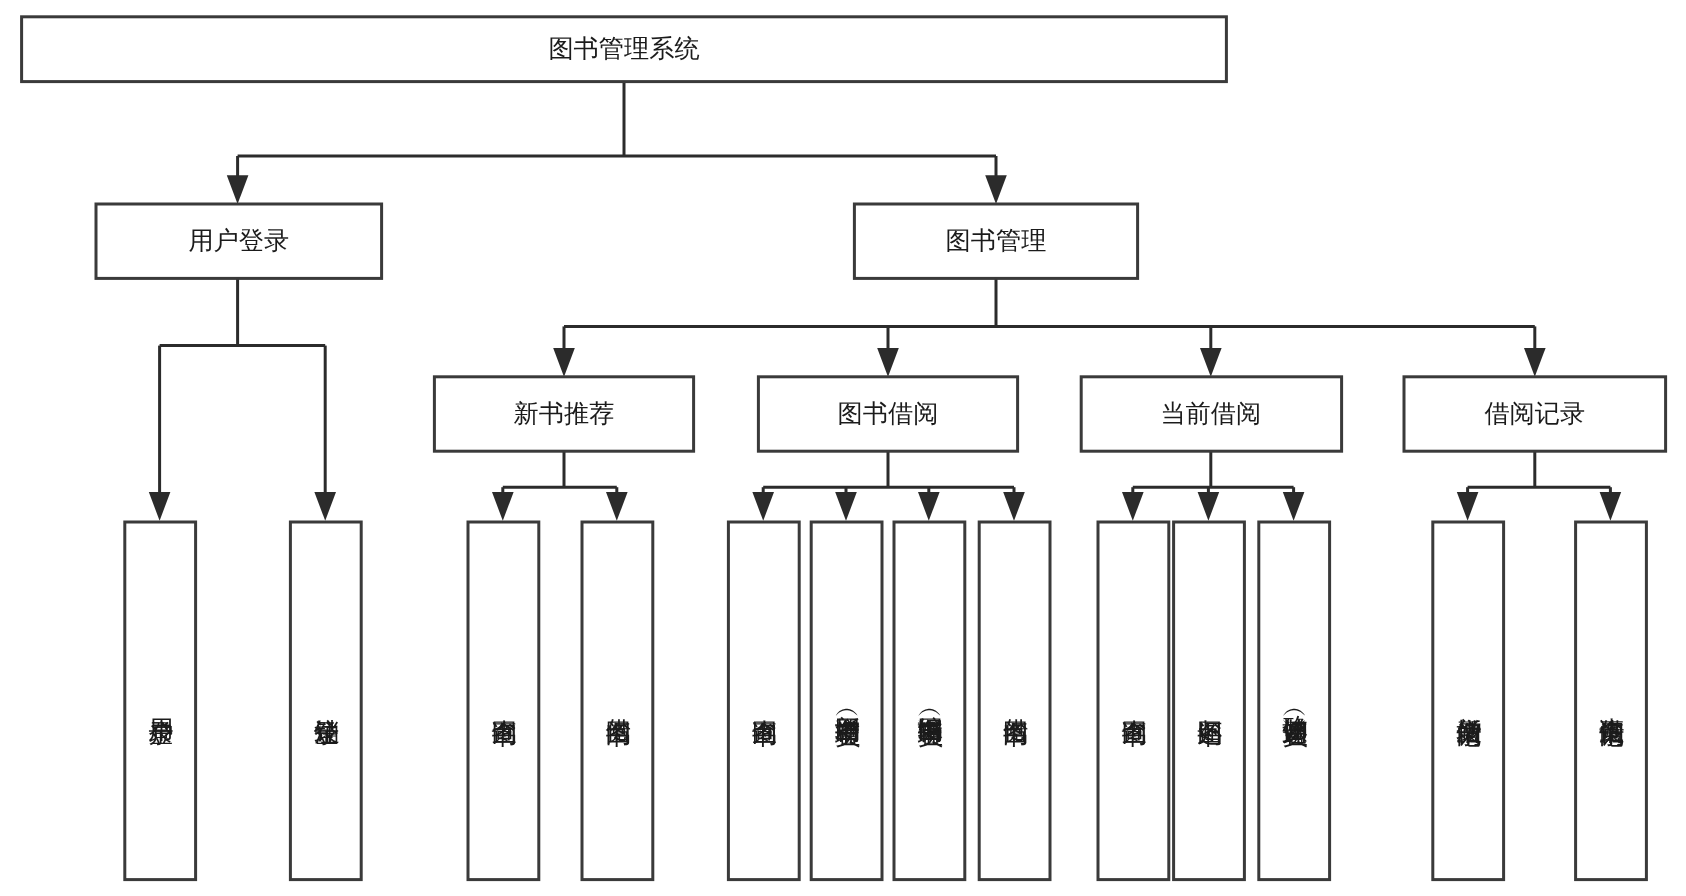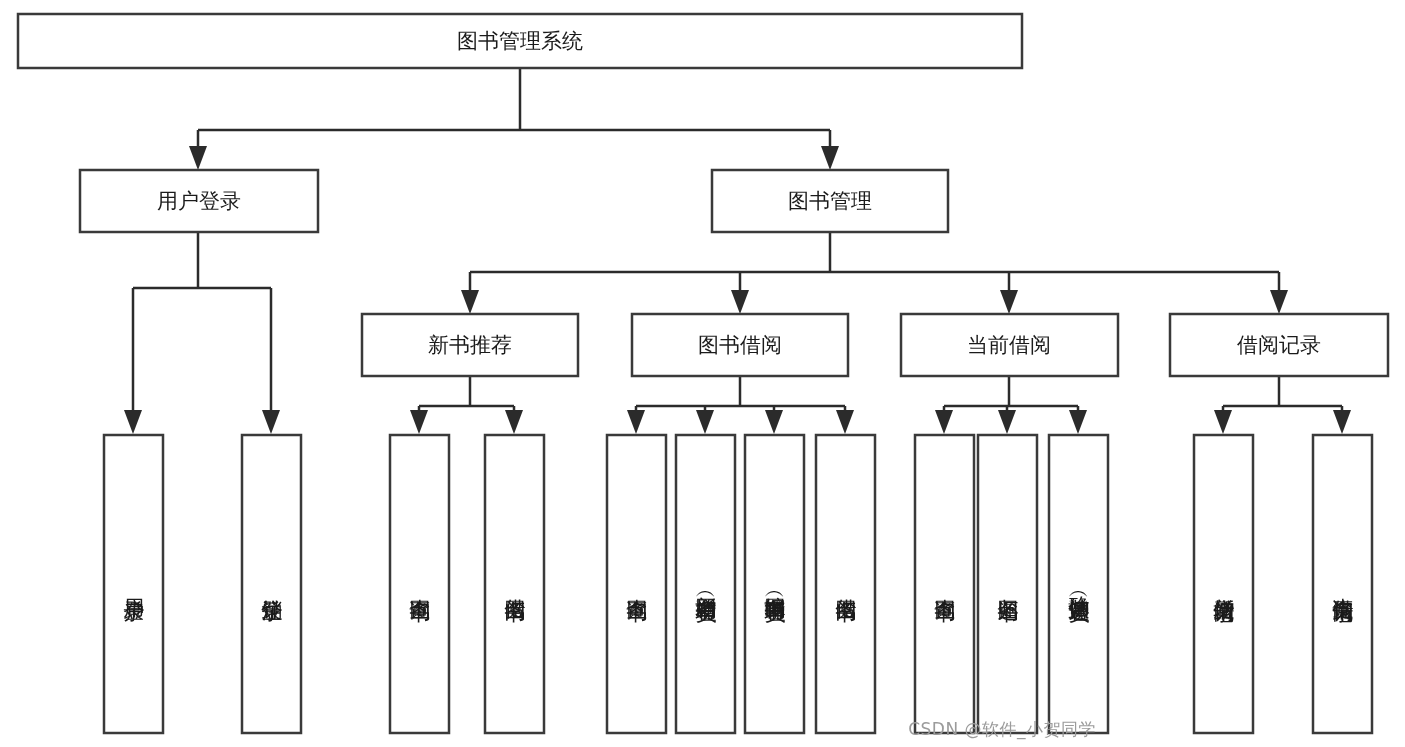--- a/index.html
+++ b/index.html
@@ -11,20 +11,21 @@
     width: 1405px;
     height: 747px;
     font-family: "DejaVu Sans", "Liberation Sans", sans-serif;
     overflow: hidden;
   }
   #diagram-root {
     position: relative;
     width: 1110px;
     height: 747px;
     background: #ffffff;
+    padding-left: 32px;
   }
   svg#flow-svg {
     position: absolute;
     left: 0;
     top: 0;
     width: 1405px;
     height: 747px;
   }
   .node-box {
     fill: #ffffff;
@@ -233,15 +234,14 @@
       <rect class="node-box" x="1194" y="435" width="59" height="298"></rect>
       <text class="node-label vert" x="1223" y="584">新增借阅记录</text>
     </g>
     <g>
       <rect class="node-box" x="1313" y="435" width="59" height="298"></rect>
       <text class="node-label vert" x="1342" y="584">查询借阅记录</text>
     </g>
 
   </svg>
 
-  <div class="watermark">CSDN @软件_小贺同学</div>
 
 </div>
 
 </body></html>

